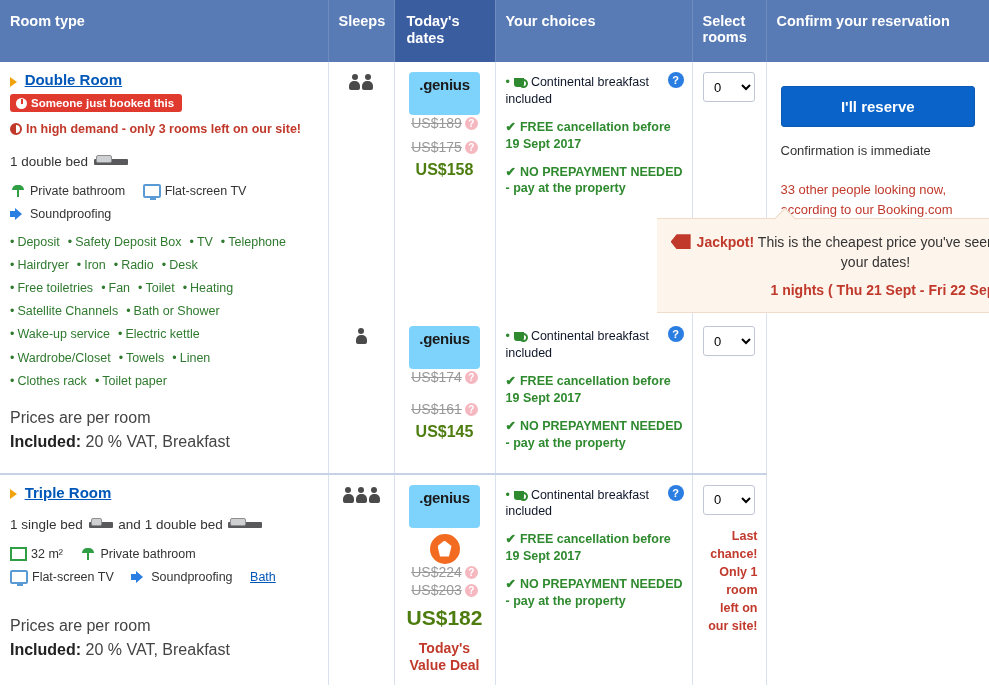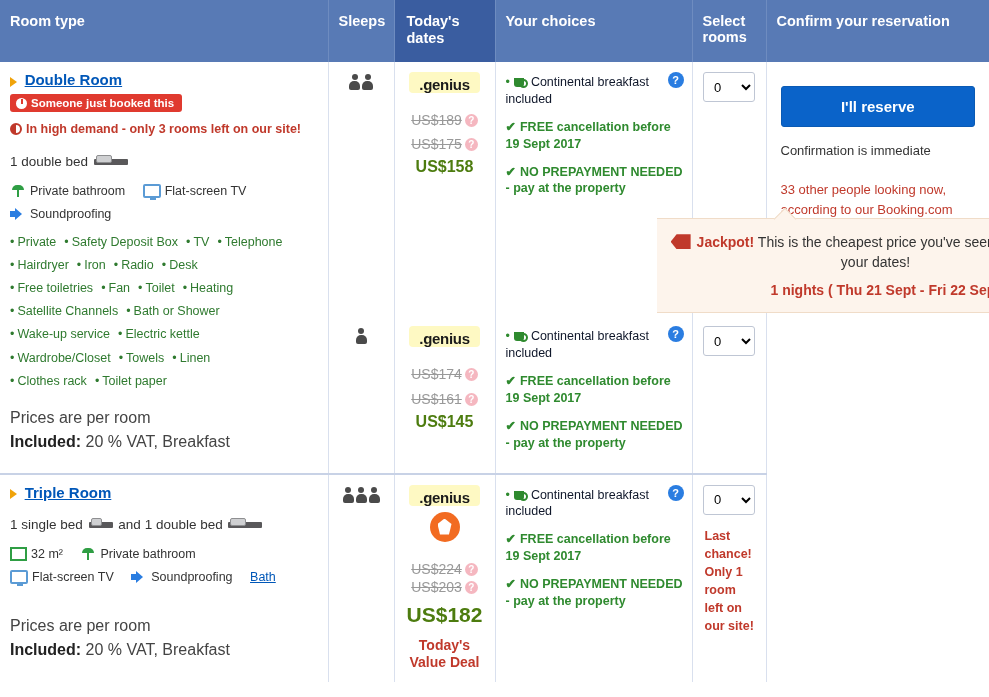--- a/index.html
+++ b/index.html
@@ -165,46 +165,46 @@
     content:"";position:absolute;left:2.5px;top:0;width:6px;height:6px;border-radius:50%;background:#4a4a4a;
   }
   .person:after{
     content:"";position:absolute;left:0;top:7px;width:11px;height:9px;border-radius:5px 5px 2px 2px;background:#4a4a4a;
   }
 
   
   .price-cell { padding: 10px 6px 10px 6px; text-align:center; }
   .genius {
     display:inline-block;
-    background:#fef9c3;
+    background:#7dd3fc;
     color:#1a1a1a;
     font-weight:bold;
     font-size:15px;
     border-radius:4px;
-    padding: 4px 10px 0 10px;
+    padding: 4px 10px 22px 10px;
     letter-spacing:-0.3px;
   }
   .deal-badge {
     display:block;
     width: 30px;height:30px;
     margin: 6px auto 0 auto;
     background:#f26b21;
     border-radius:50%;
     position:relative;
   }
   .deal-badge:after{
     content:"";position:absolute;left:8px;top:7px;width:14px;height:16px;
     background:#fff;
     clip-path: polygon(50% 0,100% 35%,82% 100%,18% 100%,0 35%);
   }
   .oldprice {
     color:#999;
     text-decoration: line-through;
     font-size:14px;
-    margin-top:19px;
+    margin-top:0;
   }
   .qmark {
     display:inline-block;
     width:13px;height:13px;border-radius:50%;
     background:#f5b7c0;color:#fff;font-size:10px;line-height:13px;
     text-align:center;vertical-align:1px;margin-left:3px;
     text-decoration:none;font-weight:bold;
   }
   .newprice {
     color:#4d7c0f;
@@ -245,21 +245,21 @@
     border-radius: 3px;
     background: #fff;
     padding-left: 6px;
   }
   .lastchance {
     color:#c0392b;
     font-weight:bold;
     font-size:12.5px;
     line-height:1.45;
     margin-top: 12px;
-    text-align:left;
+    text-align:right;
     padding-left: 4px;
   }
 
   
   .confirm-cell { padding: 24px 14px; }
   .reserve-btn {
     display:block; width: 100%;
     background:#0a63c9;
     color:#fff; font-weight:bold; font-size:15px;
     border: 1px solid #0a5ab4;
@@ -356,21 +356,21 @@
           </span>
         </div>
         <div class="facility-row" style="margin-top:9px">
           <span class="fac">
             <span class="gi ico-sound"></span><span>Soundproofing</span>
           </span>
         </div>
 
         <div class="bullets">
           <div>
-            <span class="b"><span class="dot">•</span><span>Private</span></span><span class="sep"></span><span class="b"><span class="dot">•</span><span>Safety Deposit Box</span></span><span class="sep"></span><span class="b"><span class="dot">•</span><span>TV</span></span><span class="sep"></span><span class="b"><span class="dot">•</span><span>Telephone</span></span>
+            <span class="b"><span class="dot">•</span><span>Deposit</span></span><span class="sep"></span><span class="b"><span class="dot">•</span><span>Safety Deposit Box</span></span><span class="sep"></span><span class="b"><span class="dot">•</span><span>TV</span></span><span class="sep"></span><span class="b"><span class="dot">•</span><span>Telephone</span></span>
           </div>
           <div>
             <span class="b"><span class="dot">•</span><span>Hairdryer</span></span><span class="sep"></span><span class="b"><span class="dot">•</span><span>Iron</span></span><span class="sep"></span><span class="b"><span class="dot">•</span><span>Radio</span></span><span class="sep"></span><span class="b"><span class="dot">•</span><span>Desk</span></span>
           </div>
           <div>
             <span class="b"><span class="dot">•</span><span>Free toiletries</span></span><span class="sep"></span><span class="b"><span class="dot">•</span><span>Fan</span></span><span class="sep"></span><span class="b"><span class="dot">•</span><span>Toilet</span></span><span class="sep"></span><span class="b"><span class="dot">•</span><span>Heating</span></span>
           </div>
           <div>
             <span class="b"><span class="dot">•</span><span>Satellite Channels</span></span><span class="sep"></span><span class="b"><span class="dot">•</span><span>Bath or Shower</span></span>
           </div>
@@ -431,21 +431,21 @@
           <div>
             <span class="jk-tag"></span><span class="jk-text"><b>Jackpot!</b> <span>This is the cheapest price you've seen in London for your dates!</span></span>
           </div>
           <div class="jk-nights">1 nights ( Thu 21 Sept - Fri 22 Sept )</div>
         </div>
         <span class="person"></span>
       </td>
       <td class="price-cell" style="padding-top:108px">
         <span class="genius">.genius</span>
         <div class="oldprice"><span>US$174</span><span class="qmark">?</span></div>
-        <div class="oldprice" style="margin-top:9px"><span>US$161</span><span class="qmark">?</span></div>
+        <div class="oldprice" style="margin-top:16px"><span>US$161</span><span class="qmark">?</span></div>
         <div class="newprice">US$145</div>
       </td>
       <td class="choices-cell" style="padding-top:110px">
         <div class="help-i" style="top:108px">?</div>
         <div class="choice">
           <span class="bdot">•</span><span class="coffee"></span><span class="brk">Continental breakfast included</span>
         </div>
         <div class="choice green">
           <span class="check">✔</span><span>FREE cancellation before 19 Sept 2017</span>
         </div>

